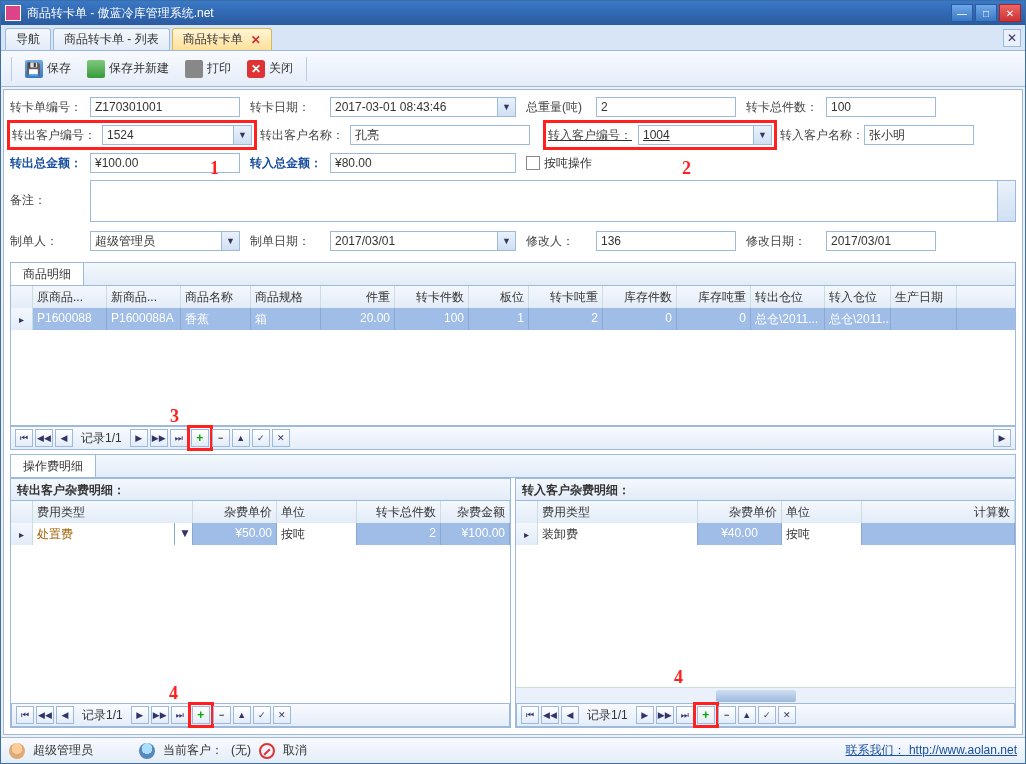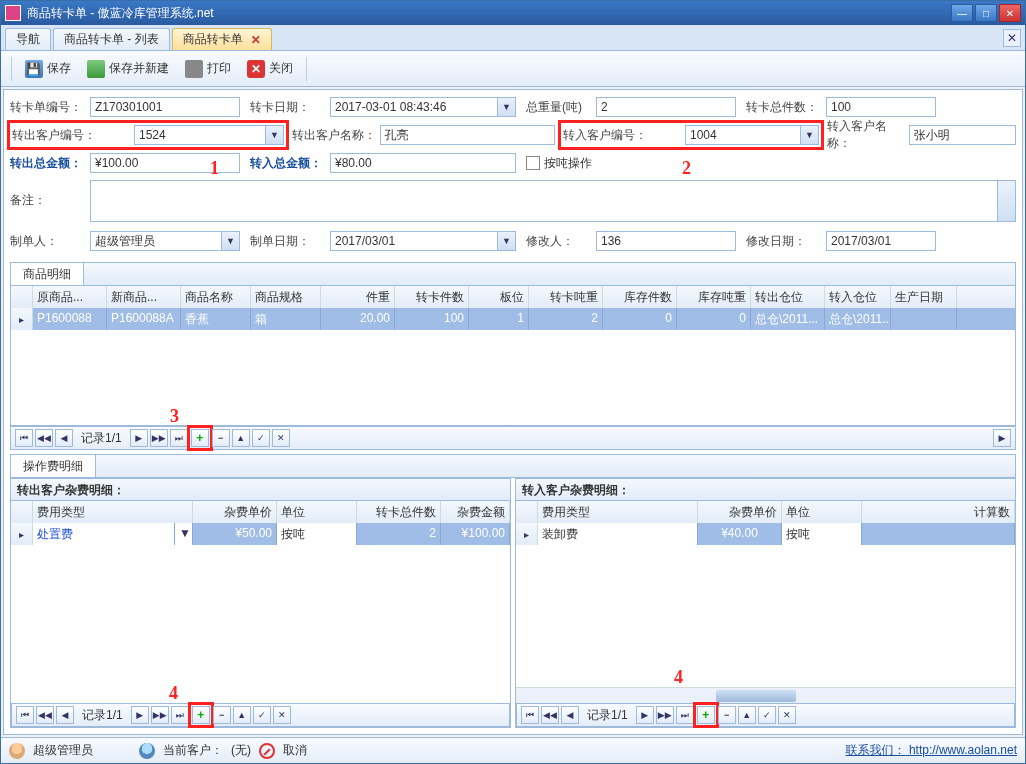--- a/index.html
+++ b/index.html
@@ -26,21 +26,21 @@
 .tico.print { background: #888; border-radius: 2px; }
 .tico.close { background: #d33; border-radius: 3px; color:#fff; font-weight:bold; }
 .toolbar .sep { width: 1px; height: 24px; background: #b8cde6; margin: 0 4px; }
 .content { flex: 1; background: #fff; margin: 2px; border: 1px solid #9db9db; padding: 6px; overflow: hidden; display:flex; flex-direction:column; }
 .form-row { display: flex; align-items: center; margin-bottom: 6px; height: 22px; }
 .lbl { width: 80px; color: #444; }
 .lbl.blue { color: #1a4fa0; font-weight: bold; }
 .fld { height: 20px; border: 1px solid #9db9db; background: #fff; padding: 0 4px; display:flex; align-items:center; }
 .combo { position: relative; }
 .combo .dd { position: absolute; right: 0; top: 0; width: 18px; height: 100%; border-left: 1px solid #9db9db; background: linear-gradient(#eaf1fa,#cfe0f3); display:flex;align-items:center;justify-content:center; color:#336; font-size:9px; cursor:pointer; }
-.redbox { outline: 3px solid #ff2020; outline-offset: 0; gap: 32px; }
+.redbox { outline: 3px solid #ff2020; outline-offset: 0; }
 .annot { position: absolute; color: #ff2020; font-size: 18px; font-weight: bold; font-family: "Times New Roman", serif; }
 .formwrap { position: relative; }
 .remark { height: 40px; }
 .section-hdr { border: 1px solid #9db9db; background: linear-gradient(#f4f8fd,#e2ecf8); height: 24px; display:flex;align-items:center; margin-top: 4px; }
 .section-hdr .tabish { height: 22px; padding: 3px 12px; background: #fff; border-right: 1px solid #9db9db; }
 .grid { border: 1px solid #9db9db; border-top:none; background: #fff; }
 .grid-head { display: flex; height: 22px; background: linear-gradient(#f4f8fd,#e2ecf8); }
 .gh { border-right: 1px solid #cdd; padding: 3px 4px; overflow: hidden; white-space: nowrap; text-overflow: ellipsis; }
 .grid-row { display: flex; height: 22px; background: #9fbde6; color: #fff; }
 .gc { border-right: 1px solid #8aa8d0; padding: 3px 4px; overflow: hidden; white-space: nowrap; }
@@ -138,21 +138,21 @@
       <div class="form-row">
         <div class="redbox" style="display:flex;align-items:center;padding:2px;">
           <div class="lbl" style="width:90px">转出客户编号：</div>
           <div class="fld combo" style="width:150px">
               <span>1524</span>
               <div class="dd">▼</div>
             </div>
         </div>
         <div class="lbl" style="margin-left:6px;width:90px">转出客户名称：</div>
         <div class="fld" style="width:180px">孔亮</div>
-        <div class="redbox" style="display:flex;align-items:center;padding:2px;margin-left:6px;">
+        <div class="redbox" style="display:flex;align-items:center;padding:2px;margin-left:16px;text-decoration:underline;">
           <div class="lbl" style="width:90px">转入客户编号：</div>
           <div class="fld combo" style="width:134px">
               <span>1004</span>
               <div class="dd">▼</div>
             </div>
         </div>
         <div class="lbl" style="margin-left:6px;width:84px">转入客户名称：</div>
         <div class="fld" style="width:110px">张小明</div>
       </div>
 
@@ -264,21 +264,21 @@
         <div class="grid-head">
           <div class="rowhdr"></div>
           <div class="gh" style="width:160px">费用类型</div>
           <div class="gh" style="width:84px;text-align:right">杂费单价</div>
           <div class="gh" style="width:80px">单位</div>
           <div class="gh" style="width:84px;text-align:right">转卡总件数</div>
           <div class="gh" style="flex:1;text-align:right">杂费金额</div>
         </div>
         <div class="grid-row">
           <div class="rowhdr sel"></div>
-          <div class="gc" style="width:142px;background:#fff;color:#1d4ed8">处置费</div>
+          <div class="gc" style="width:142px;background:#fff;color:#a16207">处置费</div>
           <div class="gc" style="width:18px;background:#fff;color:#336;text-align:center">▼</div>
           <div class="gc" style="width:84px;text-align:right">¥50.00</div>
           <div class="gc" style="width:80px;background:#fff;color:#333">按吨</div>
           <div class="gc" style="width:84px;text-align:right">2</div>
           <div class="gc" style="flex:1;text-align:right">¥100.00</div>
         </div>
         <div style="flex:1"></div>
         <div style="position:relative">
           <div class="annot" style="left:158px; top:-20px">4</div>
           <div class="navbar">

